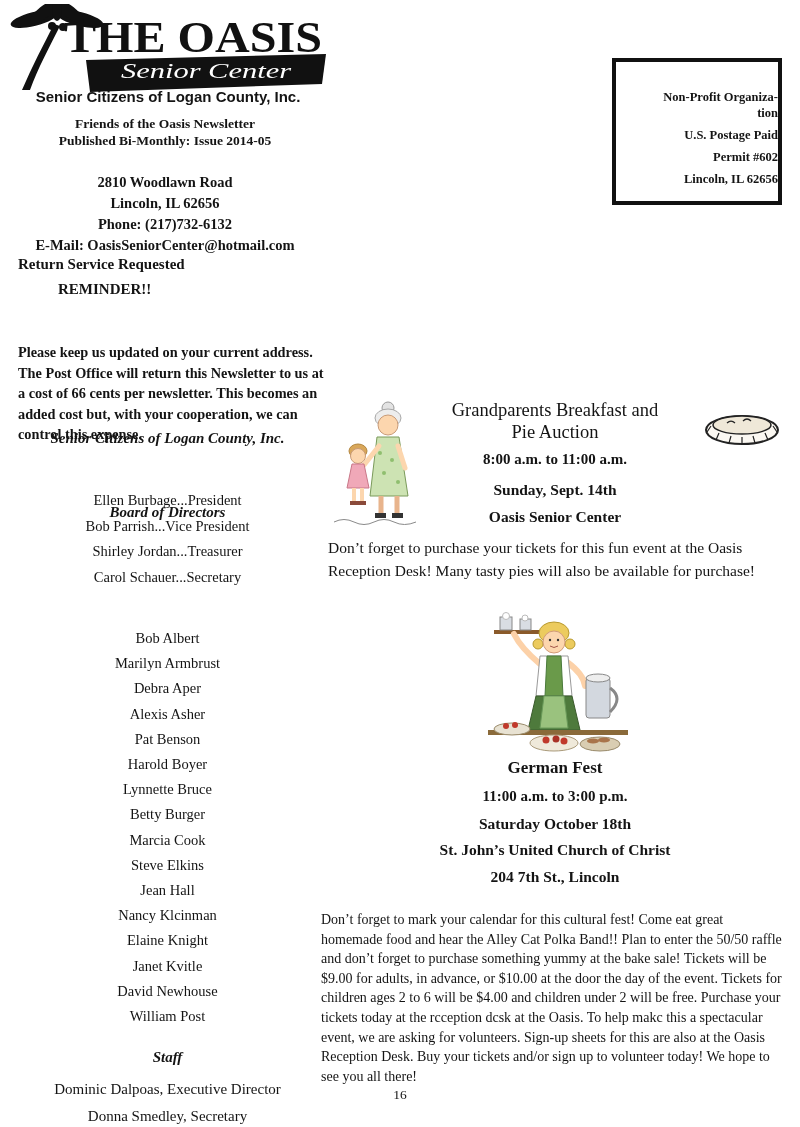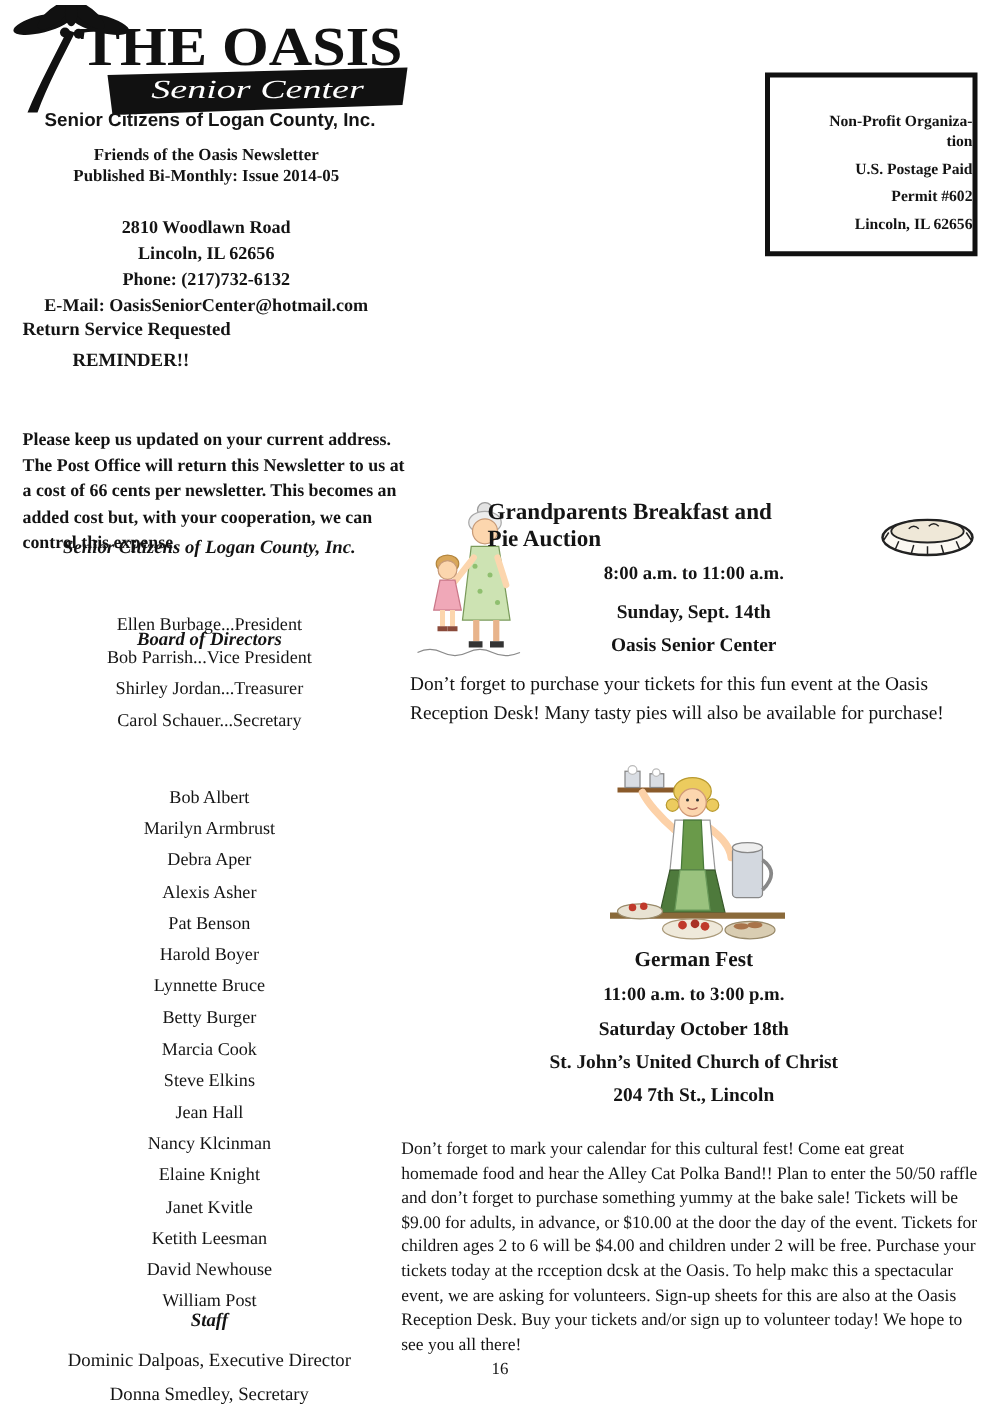--- a/index.html
+++ b/index.html
@@ -46,21 +46,21 @@
   .officers .line{line-height:25.5px;}
   .members{left:0;top:606px;width:335px;font-size:14.5px;text-align:center;margin-top:20px;}
   .members .line{line-height:25.2px;}
   .staff-title{left:0;top:1049px;width:335px;font-size:15px;}
   .staff-list{left:0;top:1076px;width:335px;font-size:15px;text-align:center;}
   .staff-list .line{line-height:27px;}
 
   
   .grandparents-art{left:328px;top:398px;width:100px;height:132px;}
   .pie-art{left:703px;top:400px;width:78px;height:52px;}
-  .ev1-title{left:390px;top:399px;width:330px;font-weight:bold;font-size:18.5px;line-height:22px;}
+  .ev1-title{left:390px;top:399px;width:330px;font-weight:normal;font-size:18.5px;line-height:22px;text-align:center;}
   .ev1-time{left:390px;top:451px;width:330px;font-weight:bold;font-size:15px;text-align:center;}
   .ev1-date{left:390px;top:481px;width:330px;font-weight:bold;font-size:15.5px;text-align:center;}
   .ev1-loc{left:390px;top:508px;width:330px;font-weight:bold;font-size:15.5px;text-align:center;}
   .ev1-desc{left:328px;top:536px;width:452px;font-size:15.5px;line-height:23px;}
   .german-art{left:488px;top:612px;width:140px;height:142px;}
   .gf-title{left:390px;top:758px;width:330px;font-weight:bold;font-size:17px;text-align:center;}
   .gf-time{left:390px;top:788px;width:330px;font-weight:bold;font-size:15px;text-align:center;}
   .gf-date{left:390px;top:815px;width:330px;font-weight:bold;font-size:15.5px;text-align:center;}
   .gf-loc1{left:390px;top:841px;width:330px;font-weight:bold;font-size:15.5px;text-align:center;}
   .gf-loc2{left:390px;top:868px;width:330px;font-weight:bold;font-size:15.5px;text-align:center;}
@@ -134,21 +134,20 @@
     <div class="line">Pat Benson</div>
     <div class="line">Harold Boyer</div>
     <div class="line">Lynnette Bruce</div>
     <div class="line">Betty Burger</div>
     <div class="line">Marcia Cook</div>
     <div class="line">Steve Elkins</div>
     <div class="line">Jean Hall</div>
     <div class="line">Nancy Klcinman</div>
     <div class="line">Elaine Knight</div>
     <div class="line">Janet Kvitle</div>
-    <div class="line">Ketith Leesman</div>
     <div class="line">David Newhouse</div>
     <div class="line">William Post</div>
   </div>
 
 <div class="abs staff-title bolditalic center">Staff</div>
 <div class="abs staff-list">
     <div class="line">Dominic Dalpoas, Executive Director</div>
     <div class="line">Donna Smedley, Secretary</div>
   </div>
 

